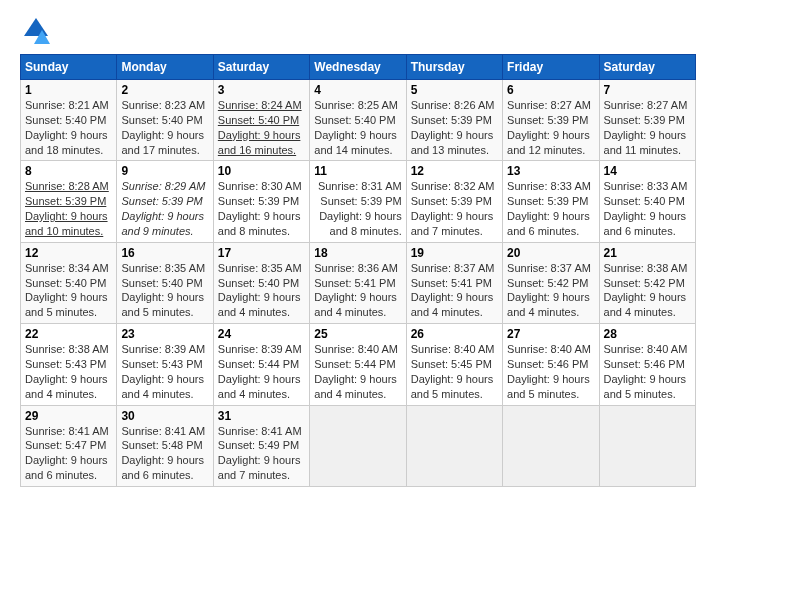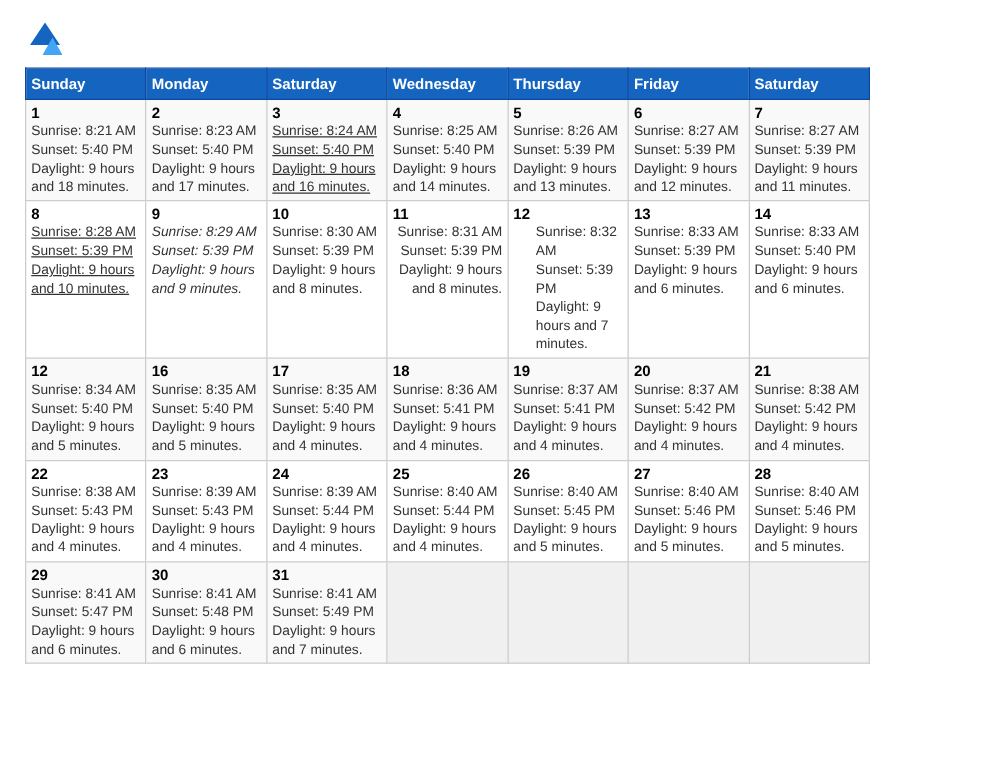--- a/index.html
+++ b/index.html
@@ -196,21 +196,21 @@
 Daylight: 9 hours and 8 minutes.</div>
           </td>
           <td>
             <span class="day-num">11</span>
             <div class="day-info" style="white-space: pre-line; text-align: right;">Sunrise: 8:31 AM
 Sunset: 5:39 PM
 Daylight: 9 hours and 8 minutes.</div>
           </td>
           <td>
             <span class="day-num">12</span>
-            <div class="day-info" style="white-space: pre-line; margin-left: 18px;">Sunrise: 8:32 AM
+            <div class="day-info" style="white-space: pre-line;">Sunrise: 8:32 AM
 Sunset: 5:39 PM
 Daylight: 9 hours and 7 minutes.</div>
           </td>
           <td>
             <span class="day-num">13</span>
             <div class="day-info" style="white-space: pre-line;">Sunrise: 8:33 AM
 Sunset: 5:39 PM
 Daylight: 9 hours and 6 minutes.</div>
           </td>
           <td>

